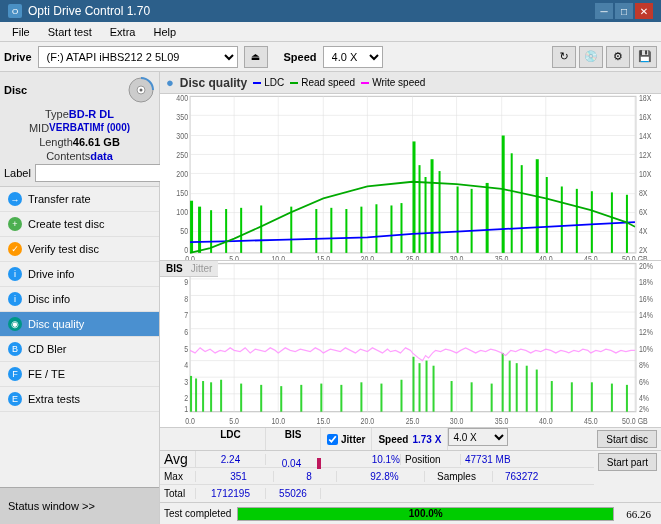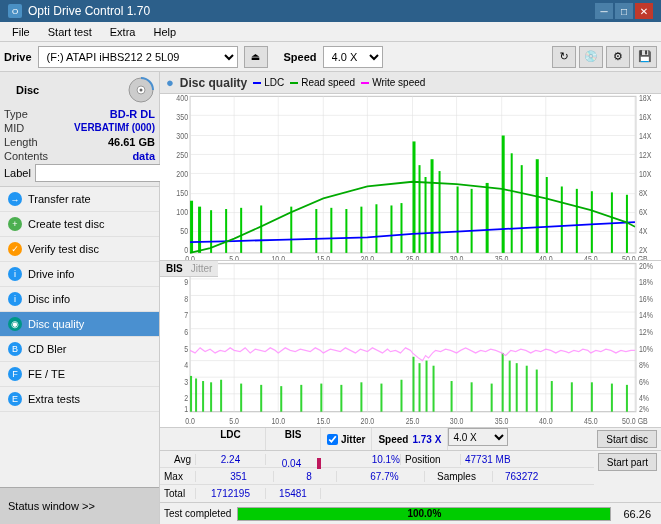--- a/index.html
+++ b/index.html
@@ -29,22 +29,22 @@
     
     
     .main { display: flex; height: calc(524px - 22px - 20px - 30px); }
     
     
     .sidebar { width: 160px; background: #f0f0f0; border-right: 1px solid #ccc; display: flex; flex-direction: column; flex-shrink: 0; }
     
     
     .disc-info { background: #e8e8e8; border-bottom: 1px solid #ccc; padding: 4px; }
     .disc-header { display: flex; align-items: center; justify-content: space-between; margin-bottom: 4px; }
-    .disc-title { font-weight: bold; font-size: 11px; margin-left: 12px; }
-    .disc-row { display: flex; justify-content: space-between; margin-bottom: 2px; font-size: 11px; }
+    .disc-title { font-weight: bold; font-size: 11px; }
+    .disc-row { display: flex; justify-content: center; margin-bottom: 2px; font-size: 11px; }
     .disc-row-label { color: #333; }
     .disc-row-value { color: #0000cc; font-weight: bold; }
     .disc-row-value.black { color: #000; }
     .label-row { display: flex; align-items: center; gap: 4px; margin-top: 2px; }
     .label-input { flex: 1; height: 18px; border: 1px solid #aaa; font-size: 10px; padding: 0 2px; }
     .label-btn { width: 18px; height: 18px; background: #e8e8e8; border: 1px solid #aaa; cursor: pointer; display: flex; align-items: center; justify-content: center; font-size: 9px; }
     
     
     .nav-items { flex: 1; }
     .nav-item { display: flex; align-items: center; gap: 6px; padding: 5px 8px; cursor: pointer; font-size: 11px; border-bottom: 1px solid #e0e0e0; }
@@ -75,21 +75,21 @@
     
     
     .upper-chart { flex: 1; position: relative; border-bottom: 1px solid #ccc; }
     .lower-chart { flex: 1; position: relative; }
     
     
     .bottom-bar { background: #f0f0f0; border-top: 1px solid #ccc; height: 22px; display: flex; align-items: center; padding: 0 4px; gap: 6px; }
     .progress-container { flex: 1; height: 14px; background: #ddd; border: 1px solid #aaa; position: relative; }
     .progress-fill { height: 100%; background: #00cc00; }
     .progress-text { position: absolute; top: 0; left: 0; right: 0; bottom: 0; display: flex; align-items: center; justify-content: center; font-size: 10px; font-weight: bold; }
-    .speed-indicator { font-size: 11px; padding: 0 6px; }
+    .speed-indicator { font-size: 11px; padding: 0 6px; font-family: Liberation Serif, serif; }
     .action-btn { height: 18px; background: #e0e0e0; border: 1px solid #aaa; cursor: pointer; font-size: 10px; padding: 0 8px; white-space: nowrap; }
     
     .chart-svg { width: 100%; height: 100%; }
     
     .disc-icon-svg { width: 28px; height: 28px; }
   </style>
 </head>
 <body>
 
 <div class="title-bar">
@@ -451,41 +451,41 @@
         </select>
         <div style="margin-left:auto; display:flex; flex-direction:column; gap:1px; padding:2px 4px;">
           <button class="action-btn">Start disc</button>
         </div>
       </div>
 
       <div style="display:flex;">
         <div style="flex:1;">
 
           <div style="display:flex; border-bottom:1px solid #ddd; height:17px; align-items:center;">
-            <div style="width:36px; font-size:10px; padding:0 4px; border-right:1px solid #ddd;text-align:right;">Avg</div>
+            <div style="width:36px; font-size:14px; padding:0 4px; border-right:1px solid #ddd;">Avg</div>
             <div style="width:70px; text-align:center; font-size:10px; color:#0000cc; border-right:1px solid #ddd;">2.24</div>
             <div style="width:55px; text-align:center; font-size:10px; color:#0000cc; border-right:4px solid #be185d;margin-top:8px;">0.04</div>
             <div style="width:80px; text-align:right; font-size:10px; color:#0000cc; border-right:1px solid #ddd;">10.1%</div>
             <div style="width:60px; font-size:10px; padding:0 4px; border-right:1px solid #ddd;">Position</div>
             <div style="font-size:10px; color:#0000cc; padding:0 4px;">47731 MB</div>
           </div>
 
           <div style="display:flex; border-bottom:1px solid #ddd; height:17px; align-items:center;gap:8px;">
             <div style="width:36px; font-size:10px; padding:0 4px; border-right:1px solid #ddd;">Max</div>
             <div style="width:70px; text-align:center; font-size:10px; color:#0000cc; border-right:1px solid #ddd;">351</div>
             <div style="width:55px; text-align:center; font-size:10px; color:#0000cc; border-right:1px solid #ddd;">8</div>
-            <div style="width:80px; text-align:center; font-size:10px; color:#0000cc; border-right:1px solid #ddd;">67.7%</div>
+            <div style="width:80px; text-align:center; font-size:10px; color:#0000cc; border-right:1px solid #ddd;">92.8%</div>
             <div style="width:60px; font-size:10px; padding:0 4px; border-right:1px solid #ddd;">Samples</div>
             <div style="font-size:10px; color:#0000cc; padding:0 4px;">763272</div>
           </div>
 
           <div style="display:flex; height:17px; align-items:center;">
             <div style="width:36px; font-size:10px; padding:0 4px; border-right:1px solid #ddd;">Total</div>
             <div style="width:70px; text-align:center; font-size:10px; color:#0000cc; border-right:1px solid #ddd;">1712195</div>
-            <div style="width:55px; text-align:center; font-size:10px; color:#0000cc; border-right:1px solid #ddd;">15481</div>
+            <div style="width:55px; text-align:center; font-size:10px; color:#0000cc; border-right:1px solid #ddd;">55026</div>
             <div style="width:80px; text-align:center; font-size:10px; color:#0000cc; border-right:1px solid #ddd;"></div>
           </div>
         </div>
         <div style="display:flex; flex-direction:column; gap:2px; padding:2px 4px; justify-content:flex-start;">
           <button class="action-btn">Start part</button>
         </div>
       </div>
     </div>
 
     <div class="bottom-bar">

